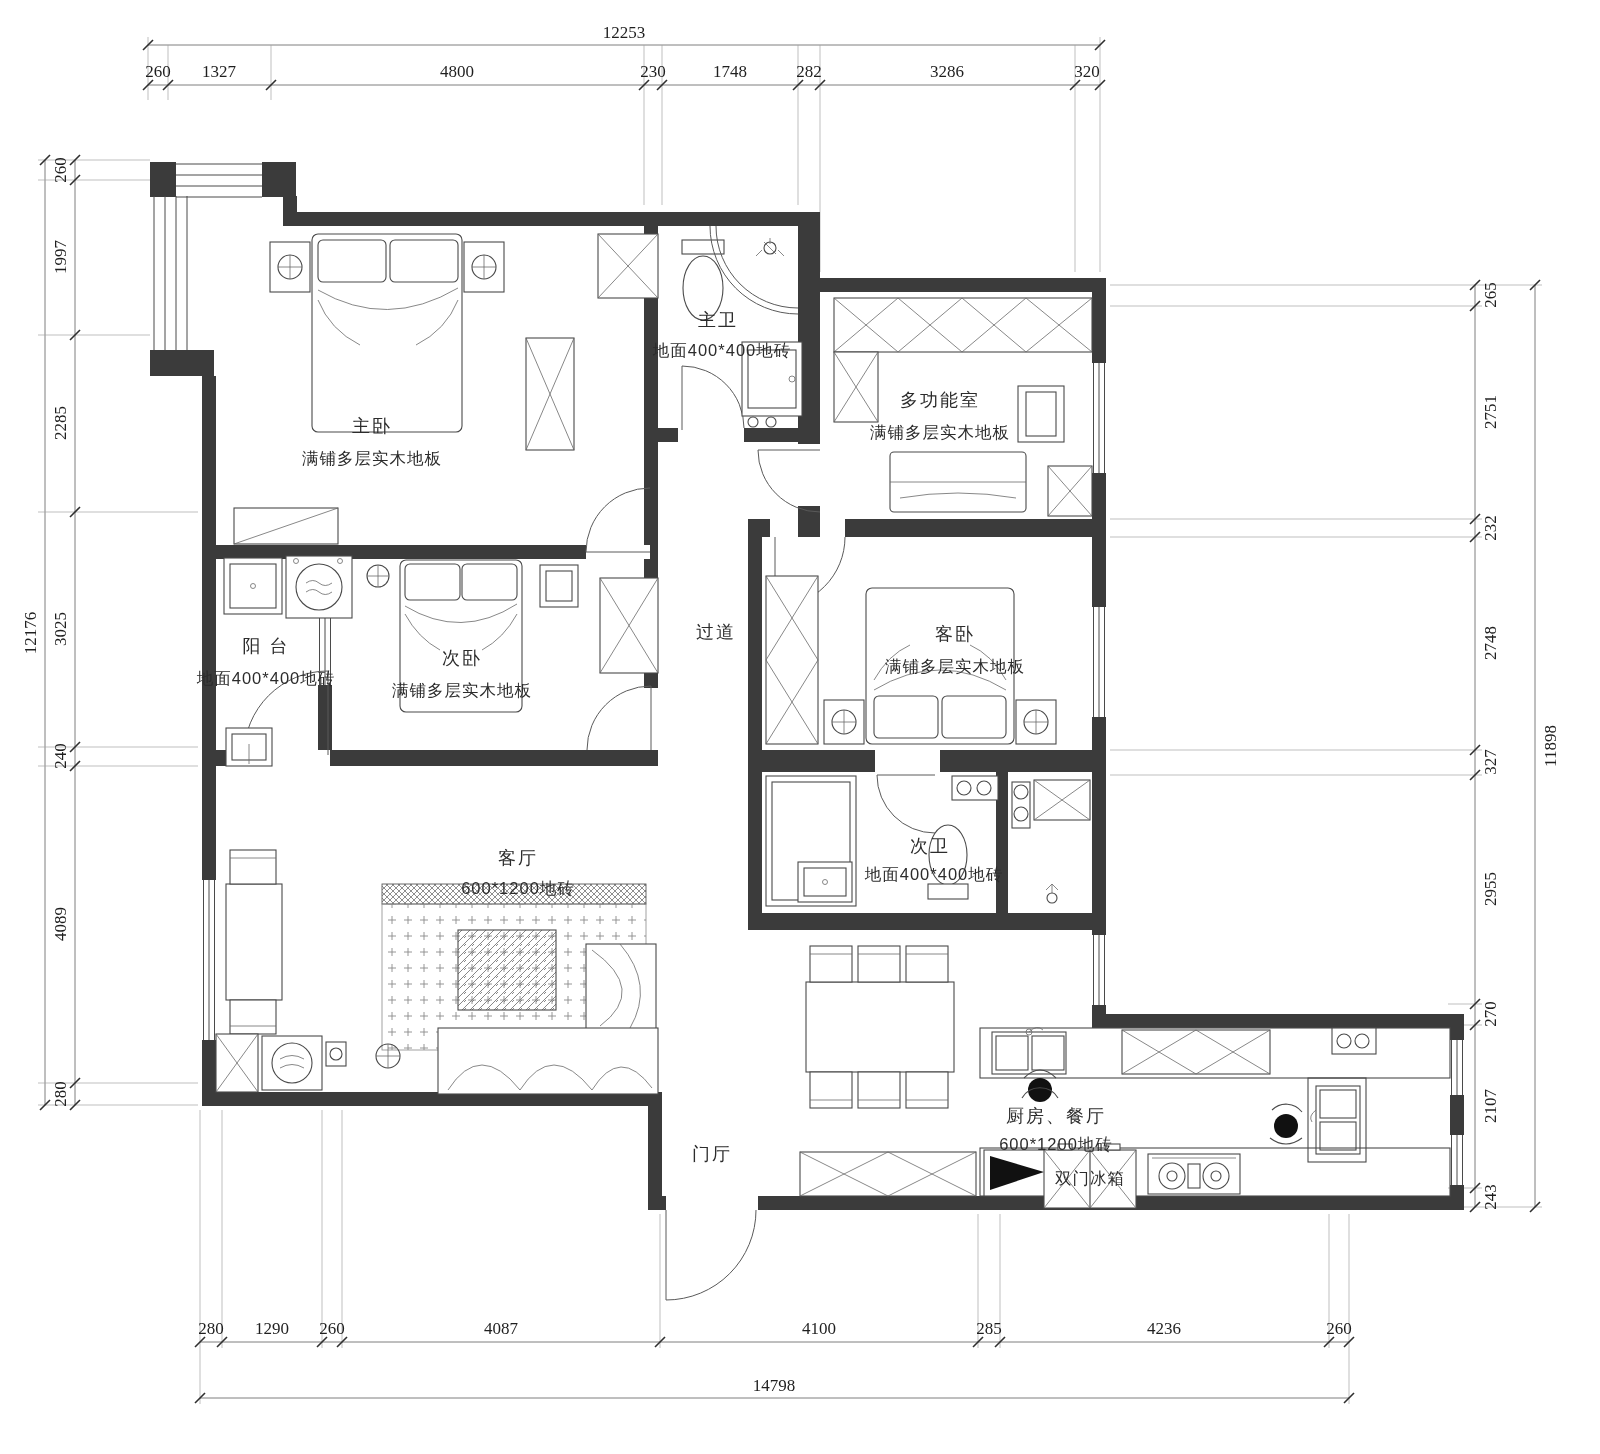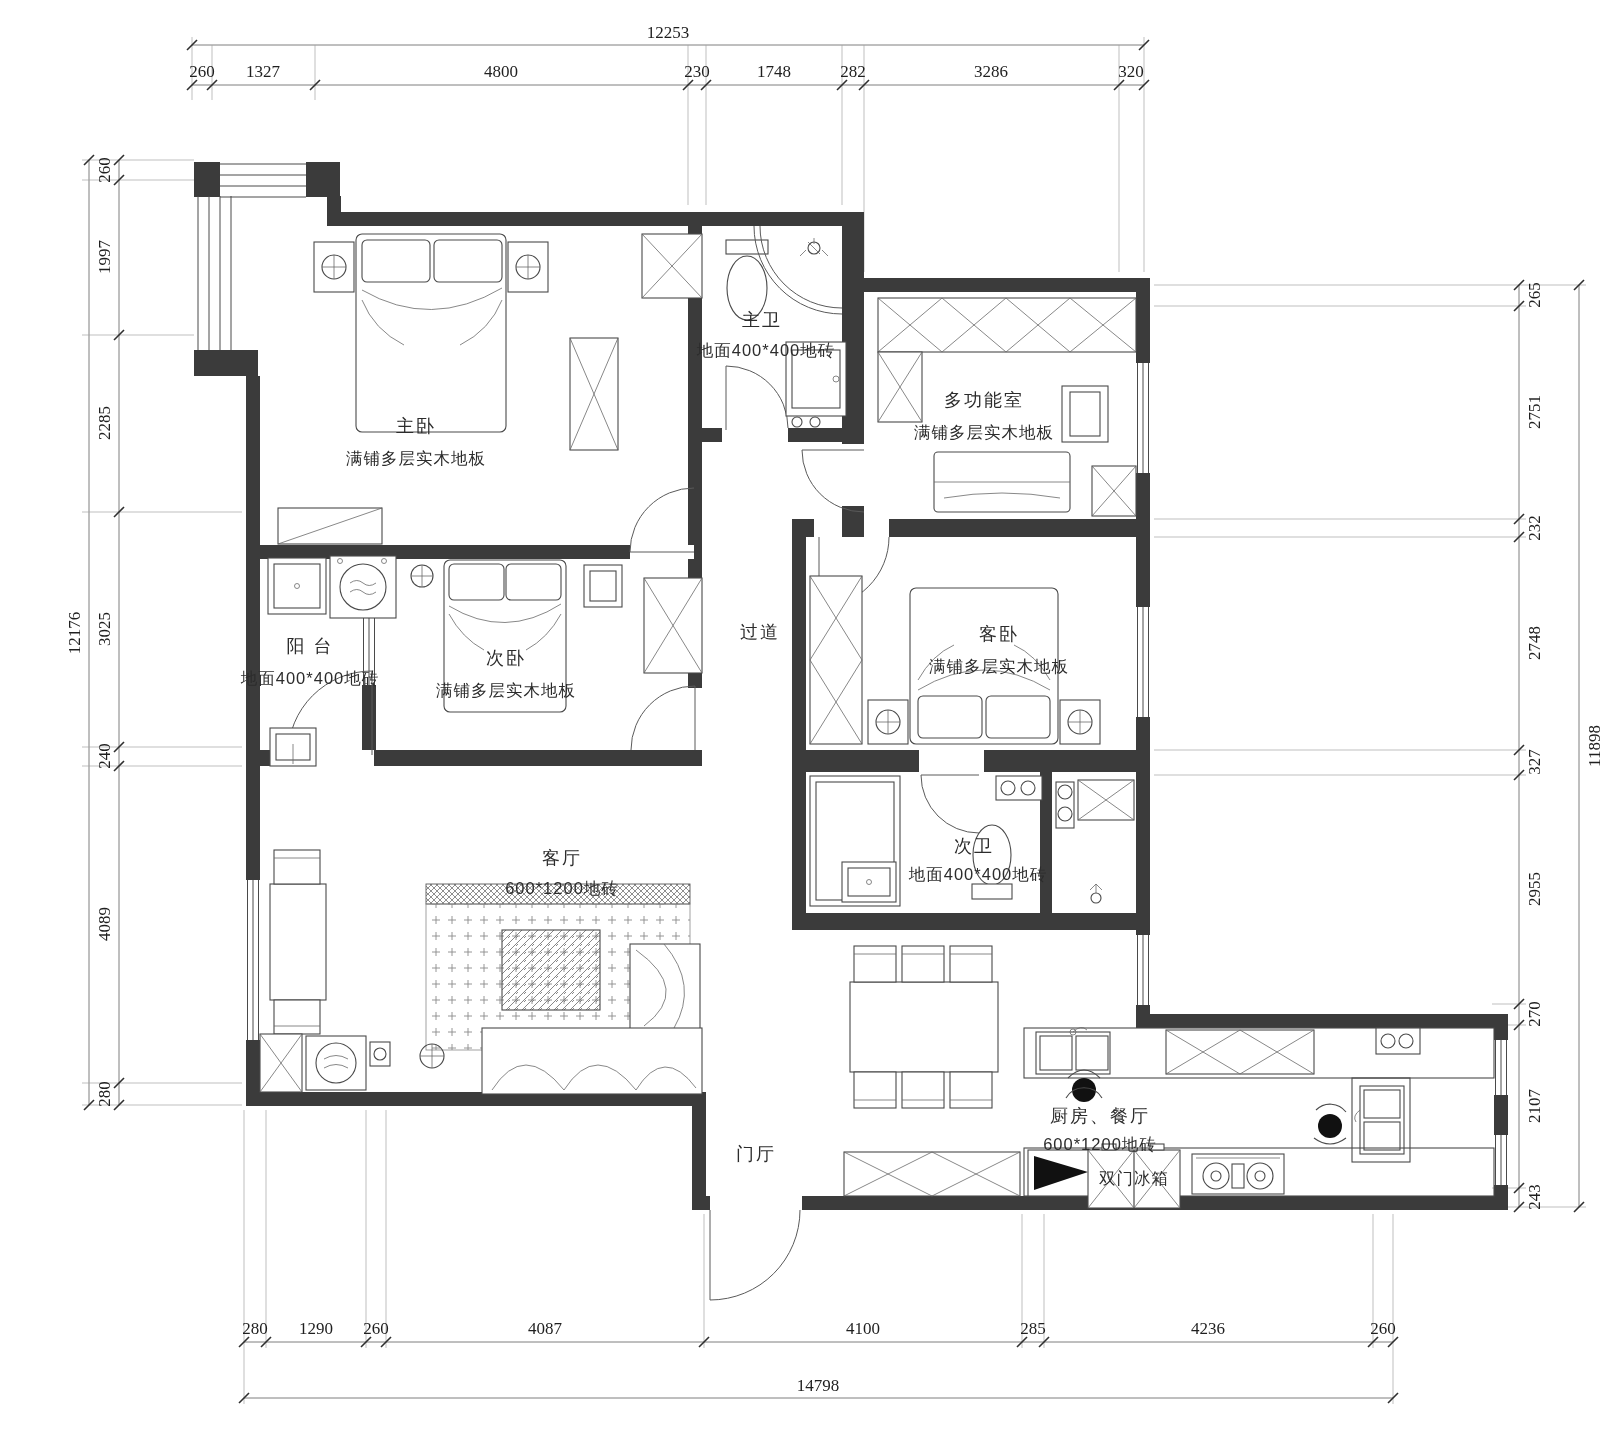--- a/index.html
+++ b/index.html
@@ -1,17 +1,17 @@
 <!DOCTYPE html>
 <html><head>
 <meta charset="utf-8">
 <style>
   html,body{margin:0;padding:0;background:#fff;}
   .page{width:1376px;height:1454px;position:relative;background:#fff;
-        font-family:"Liberation Sans","DejaVu Sans",sans-serif;margin-left:44px;}
+        font-family:"Liberation Sans","DejaVu Sans",sans-serif;}
   svg{display:block;}
   .w{fill:#3b3b3b;stroke:none;}
   .ln{stroke:#4a4a4a;stroke-width:1.2;fill:none;}
   .furn{stroke:#4a4a4a;stroke-width:1.1;fill:#fff;}
   .furnN{stroke:#4a4a4a;stroke-width:1.1;fill:none;}
   .thin{stroke:#6a6a6a;stroke-width:0.8;fill:none;}
   .win{stroke:#4a4a4a;stroke-width:1;fill:none;}
   .door{stroke:#5a5a5a;stroke-width:1;fill:none;}
   .dline{stroke:#6f6f6f;stroke-width:0.9;fill:none;}
   .eline{stroke:#a5a5a5;stroke-width:0.7;fill:none;}

